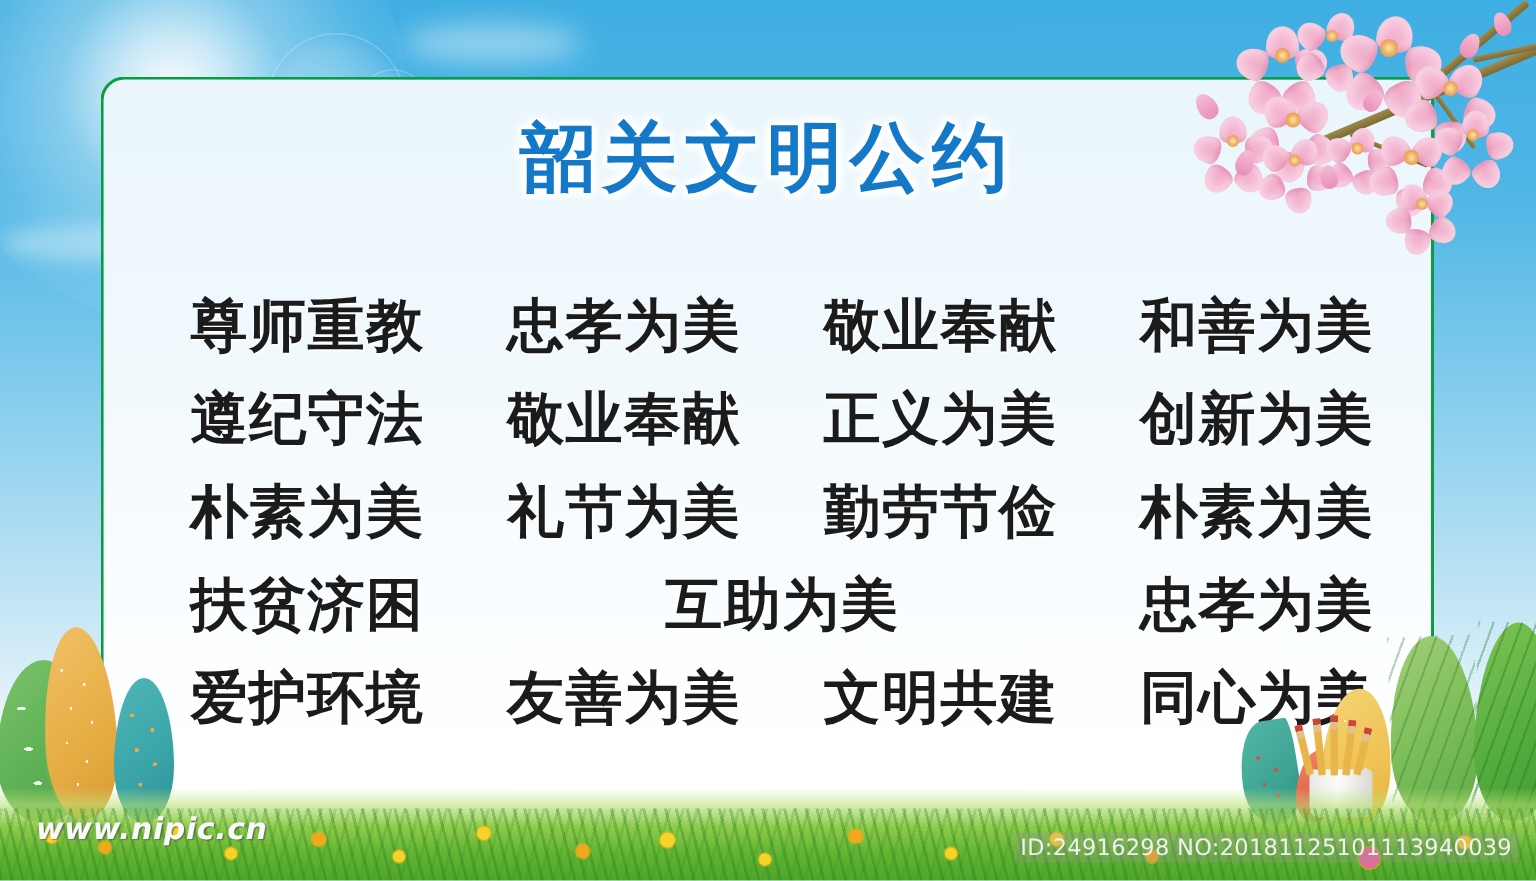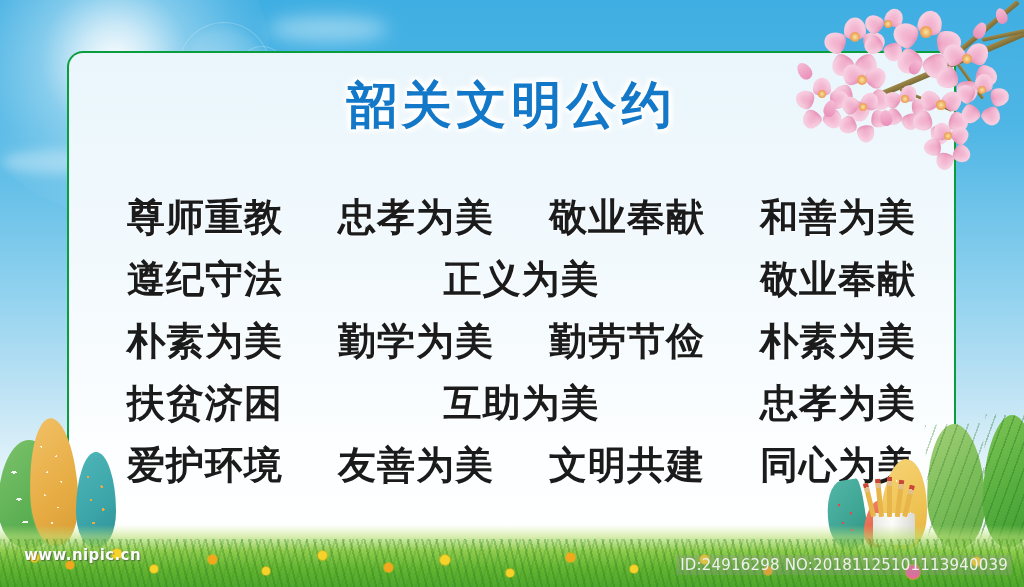--- a/index.html
+++ b/index.html
@@ -92,21 +92,21 @@
   .flw b{position:absolute;left:50%;top:50%;width:22%;height:22%;margin:-11% 0 0 -11%;border-radius:50%;
          background:radial-gradient(circle,#F6E7A0 0%,#EFA85F 55%,#E08A52 100%);}
   .twig{position:absolute;background:linear-gradient(to bottom,#A08A4A,#7A6A35);border-radius:2px;transform-origin:0 50%;}
   .bud{position:absolute;border-radius:50% 50% 45% 45%/60% 60% 40% 40%;
        background:linear-gradient(to bottom,#F5BCD6,#E98FB8);}
 
   
   #wm-left{position:absolute;left:24px;bottom:23px;display:flex;align-items:flex-end;gap:9px;pointer-events:none;}
   #wm-cn{font-size:27px;font-weight:bold;color:#F2F2F2;letter-spacing:2px;
          text-shadow:1px 1px 0 rgba(90,90,90,.55),-1px -1px 0 rgba(255,255,255,.5);}
-  #wm-url{font-size:15px;font-weight:bold;color:#FAFAFA;letter-spacing:.4px;
+  #wm-url{font-size:20px;font-style:italic;font-weight:bold;color:#FAFAFA;letter-spacing:.4px;
           text-shadow:1px 1px 1px rgba(70,70,70,.6);}
   #wm-id{position:absolute;right:12px;bottom:12px;font-size:15px;color:#F0F0F0;letter-spacing:.2px;
          background:rgba(150,150,150,.28);padding:1px 4px;white-space:nowrap;pointer-events:none;}
 </style>
 </head>
 <body>
 
 <div id="poster">
 
   <div class="sunflare"></div>
@@ -125,26 +125,27 @@
 
     <div id="pledge">
       <div class="prow">
         <div class="pcell">尊师重教</div>
         <div class="pcell">忠孝为美</div>
         <div class="pcell">敬业奉献</div>
         <div class="pcell">和善为美</div>
       </div>
       <div class="prow">
         <div class="pcell">遵纪守法</div>
+        <div class="pcell">敬业奉献</div>
         <div class="pcell">正义为美</div>
-        <div class="pcell">敬业奉献</div>
+        <div class="pcell">创新为美</div>
       </div>
       <div class="prow">
         <div class="pcell">朴素为美</div>
-        <div class="pcell">勤学为美</div>
+        <div class="pcell">礼节为美</div>
         <div class="pcell">勤劳节俭</div>
         <div class="pcell">朴素为美</div>
       </div>
       <div class="prow">
         <div class="pcell">扶贫济困</div>
         <div class="pcell">互助为美</div>
         <div class="pcell">忠孝为美</div>
       </div>
       <div class="prow">
         <div class="pcell">爱护环境</div>

